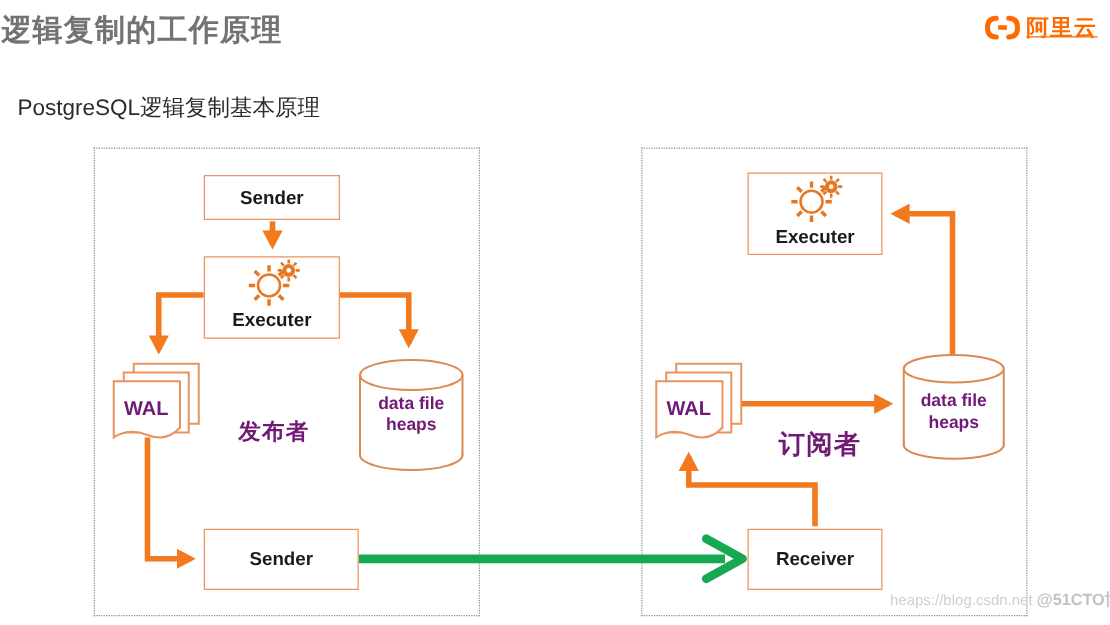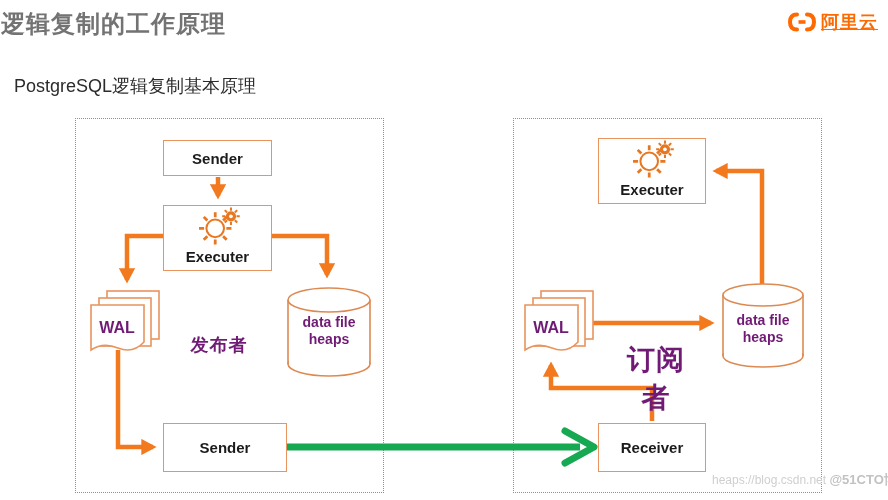--- a/index.html
+++ b/index.html
@@ -38,21 +38,21 @@
   #n-executer-l{left:163px;top:205px;width:109px;height:66px;}
   #n-sender{left:163px;top:423px;width:124px;height:49px;}
   #n-executer-r{left:598px;top:138px;width:108px;height:66px;}
   #n-receiver{left:598px;top:423px;width:108px;height:49px;}
   .floating-label{position:absolute;z-index:3;font-weight:bold;color:#701a75;text-align:center;}
   #lbl-wal-l{left:89px;top:319px;width:56px;font-size:16px;}
   #lbl-wal-r{left:523px;top:319px;width:56px;font-size:16px;}
   #lbl-cyl-l{left:289px;top:314px;width:80px;font-size:14px;line-height:1.2;}
   #lbl-cyl-r{left:723px;top:312px;width:80px;font-size:14px;line-height:1.2;}
   #lbl-pub{left:184px;top:333px;width:70px;font-size:18px;letter-spacing:1px;}
-  #lbl-sub{left:621px;top:341px;width:70px;font-size:28px;letter-spacing:1px;}
+  #lbl-sub{left:621px;top:341px;width:70px;font-size:21px;letter-spacing:1px;}
   .watermark{
     position:absolute;left:712px;top:471px;z-index:4;
     font-size:12px;color:#cfcfcf;white-space:nowrap;
   }
   .watermark .wm-suffix{color:#c2c2c2;font-weight:bold;font-size:13px;}
   .gear-svg{display:block;margin-bottom:1px;}
 </style>
 </head>
 <body>
 

